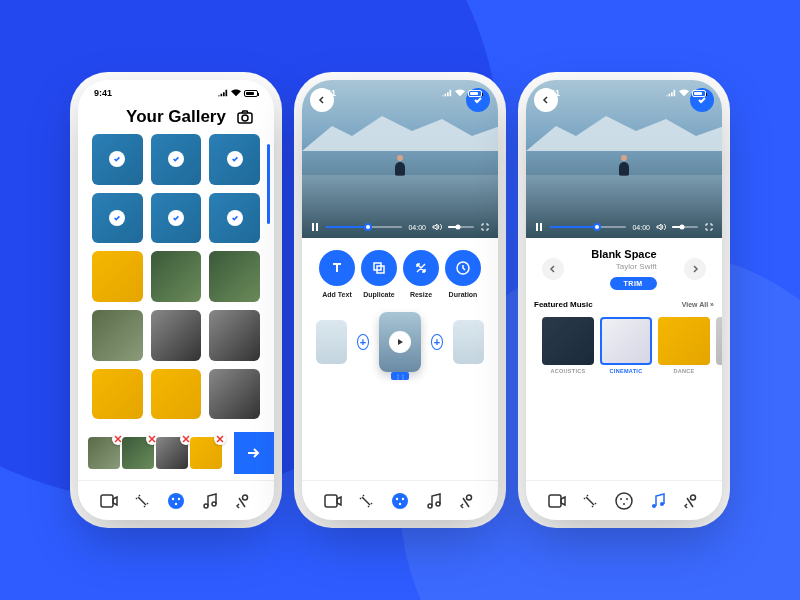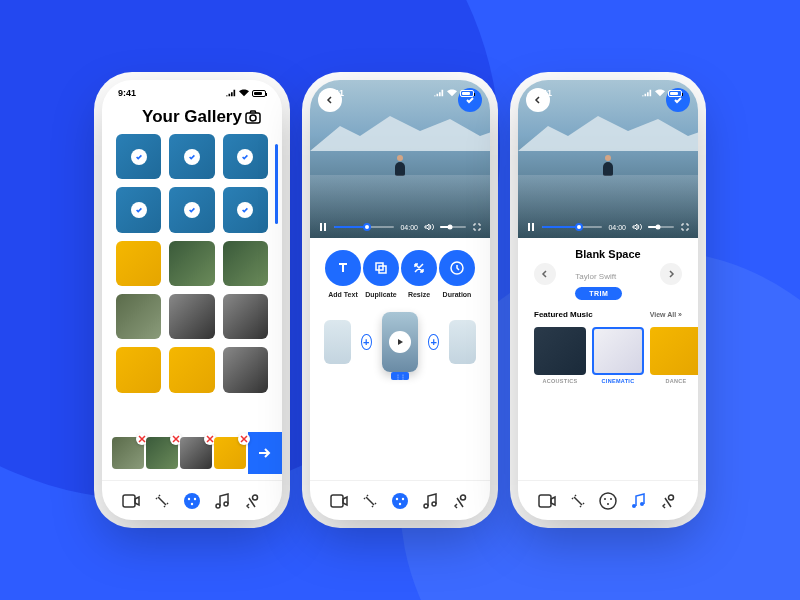--- a/index.html
+++ b/index.html
@@ -3,21 +3,21 @@
 <meta charset="utf-8">
 <style>
 *{box-sizing:border-box;margin:0;padding:0;font-family:-apple-system,BlinkMacSystemFont,sans-serif}
 body{width:800px;height:600px;overflow:hidden;position:relative;background:#2e5cff}
 
 .bg-shape{position:absolute;border-radius:50%}
 .bg1{width:700px;height:700px;background:#2348f0;top:-200px;left:-200px}
 .bg2{width:500px;height:500px;background:#3c6aff;bottom:-150px;right:-100px}
 .stage{position:relative;width:800px;height:600px;display:flex;align-items:center;justify-content:center;gap:28px;z-index:2}
 
-.phone{width:180px;height:440px;background:#fff;border-radius:30px;box-shadow:0 20px 50px rgba(0,0,0,.25),0 0 0 8px #fff;position:relative;overflow:hidden;display:flex;flex-direction:column}
+.phone{width:196px;height:440px;background:#fff;border-radius:30px;box-shadow:0 20px 50px rgba(0,0,0,.25),0 0 0 8px #fff;position:relative;overflow:hidden;display:flex;flex-direction:column}
 .status{height:20px;display:flex;align-items:center;justify-content:space-between;padding:6px 16px 0;font-size:9px;font-weight:600}
 .status .icons{display:flex;gap:3px;align-items:center}
 .sig-icon,.wifi-icon{width:10px;height:8px}
 .batt{width:14px;height:7px;border:1px solid #000;border-radius:2px;position:relative}
 .batt::after{content:"";position:absolute;right:-2px;top:2px;width:1px;height:3px;background:#000}
 .batt .fill{position:absolute;left:1px;top:1px;bottom:1px;width:70%;background:#000;border-radius:1px}
 
 .hdr{display:flex;align-items:center;justify-content:space-between;padding:6px 18px;font-size:17px;font-weight:600}
 .cam-btn{width:22px;height:22px;display:flex;align-items:center;justify-content:center}
 .grid{flex:1;padding:0 14px;display:grid;grid-template-columns:repeat(3,1fr);gap:8px;overflow:hidden;position:relative;align-content:start}
@@ -64,26 +64,26 @@
 .timeline{display:flex;align-items:center;justify-content:center;gap:10px;padding:6px 14px 0;position:relative}
 .tlthumb{width:44px;height:44px;border-radius:6px;background:linear-gradient(180deg,#b8d0dd,#88aac0);position:relative}
 .tlthumb.faded{opacity:.5}
 .tlcenter{width:60px;height:60px;border-radius:8px;background:linear-gradient(180deg,#a8c5d5,#6a8ba5);display:flex;align-items:center;justify-content:center;position:relative;box-shadow:0 4px 10px rgba(0,0,0,.2)}
 .tlcenter .playcirc{width:22px;height:22px;background:#fff;border-radius:50%;display:flex;align-items:center;justify-content:center}
 .tlcenter .handle{position:absolute;bottom:-8px;left:50%;transform:translateX(-50%);width:18px;height:8px;background:#1e6bff;border-radius:2px;display:flex;align-items:center;justify-content:center}
 .tlcenter .handle::before{content:"⋮⋮";color:#fff;font-size:6px;letter-spacing:-1px}
 .addcirc{width:16px;height:16px;border:1.5px solid #1e6bff;border-radius:50%;display:flex;align-items:center;justify-content:center;color:#1e6bff;font-size:11px;font-weight:700}
 
 .songblk{display:flex;align-items:center;justify-content:space-between;padding:10px 16px 6px}
-.songmid{text-align:left}
+.songmid{text-align:right}
 .songt{font-size:11px;font-weight:700}
-.songa{font-size:8px;color:#999;margin-top:12px}
+.songa{font-size:8px;color:#999;margin-top:2px}
 .trimbtn{margin-top:6px;display:inline-block;padding:3px 14px;background:#1e6bff;color:#fff;font-size:7px;font-weight:700;border-radius:10px;letter-spacing:.5px}
 .navcirc{width:22px;height:22px;border-radius:50%;background:#f2f2f2;display:flex;align-items:center;justify-content:center}
-.fmhdr{display:flex;justify-content:space-between;align-items:center;padding:4px 16px;font-size:8px;font-weight:700}
+.fmhdr{display:flex;justify-content:space-between;align-items:center;padding:4px 8px;font-size:8px;font-weight:700}
 .fmhdr .va{font-size:7px;color:#666}
 .fmrow{display:flex;gap:6px;padding:4px 16px 0;overflow:hidden}
 .fmitem{flex-shrink:0;width:52px;text-align:center}
 .fmitem .fmimg{width:52px;height:48px;border-radius:4px;margin-bottom:3px}
 .fmitem.sel .fmimg{border:2px solid #1e6bff}
 .fmitem .fmlbl{font-size:5.5px;font-weight:700;letter-spacing:.3px;color:#999}
 .fmitem.sel .fmlbl{color:#1e6bff}
 .fm-guitar{background:linear-gradient(135deg,#2a3a4a,#1a2a3a)}
 .fm-cine{background:linear-gradient(135deg,#f0f0f5,#d5d5e5)}
 .fm-dance{background:linear-gradient(135deg,#f5b700,#e5a500)}

